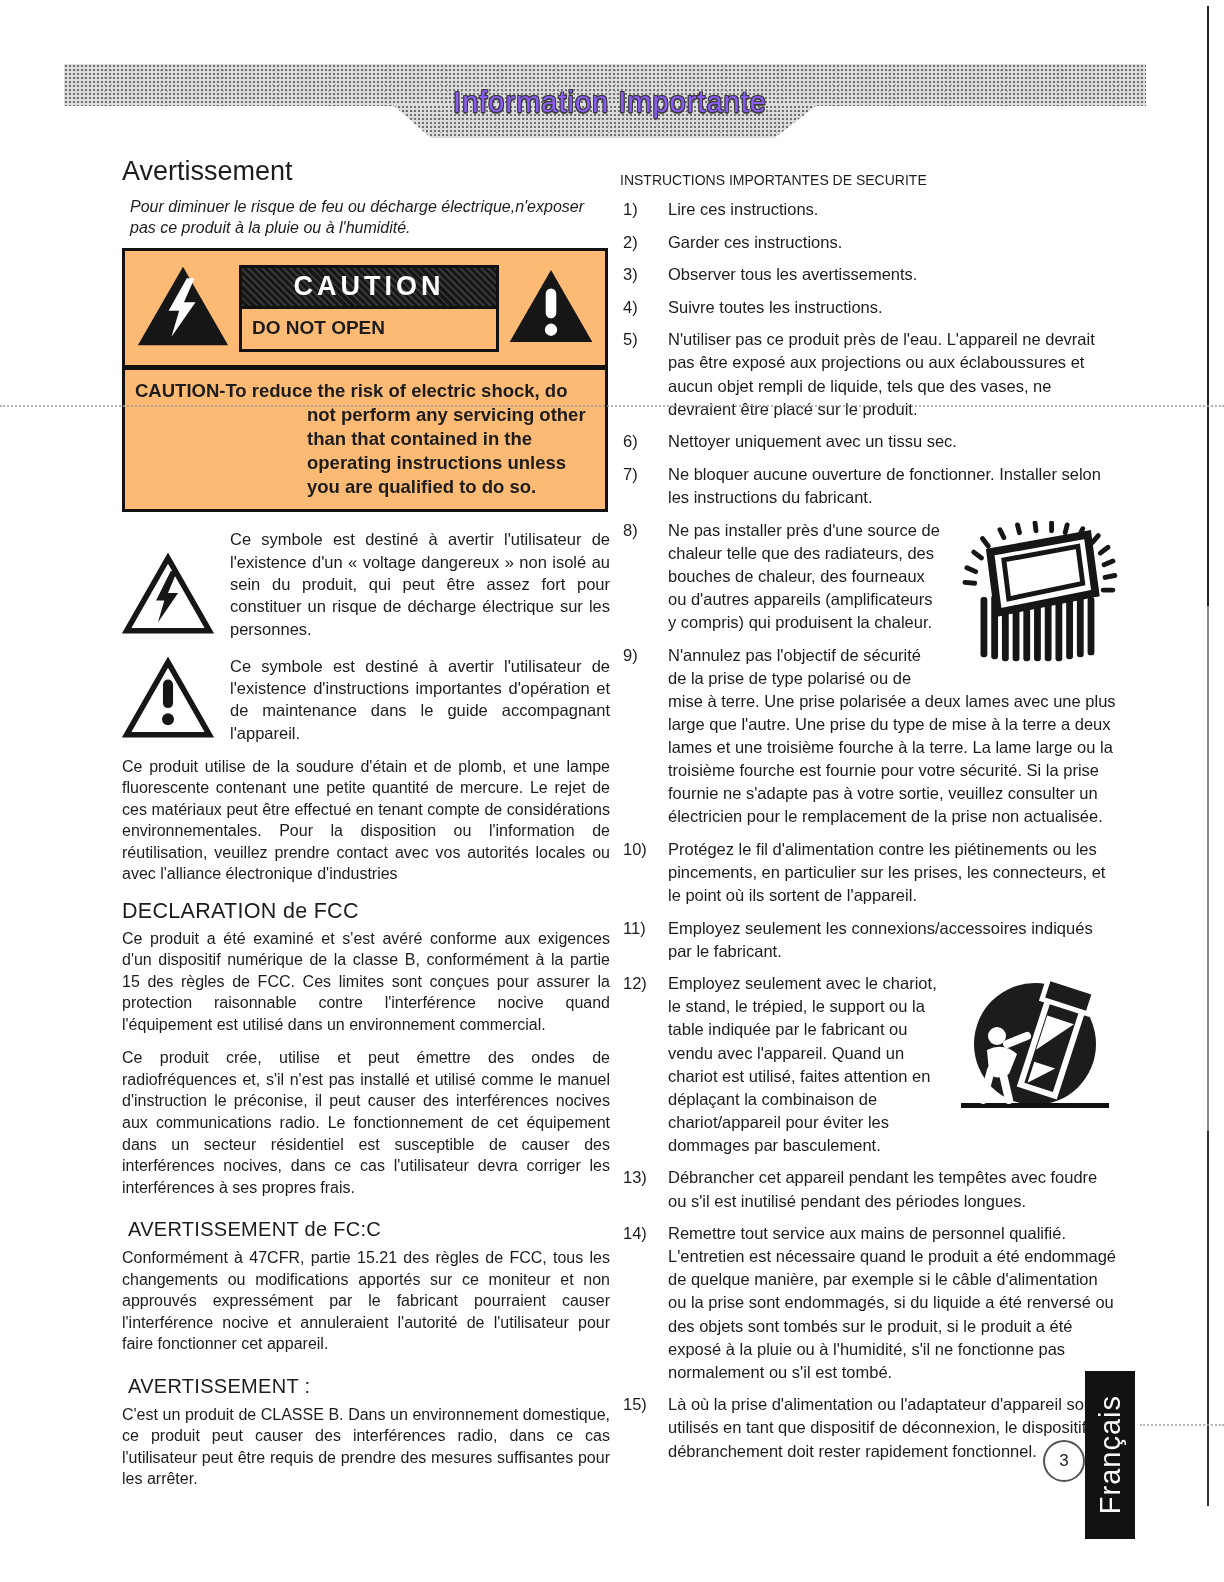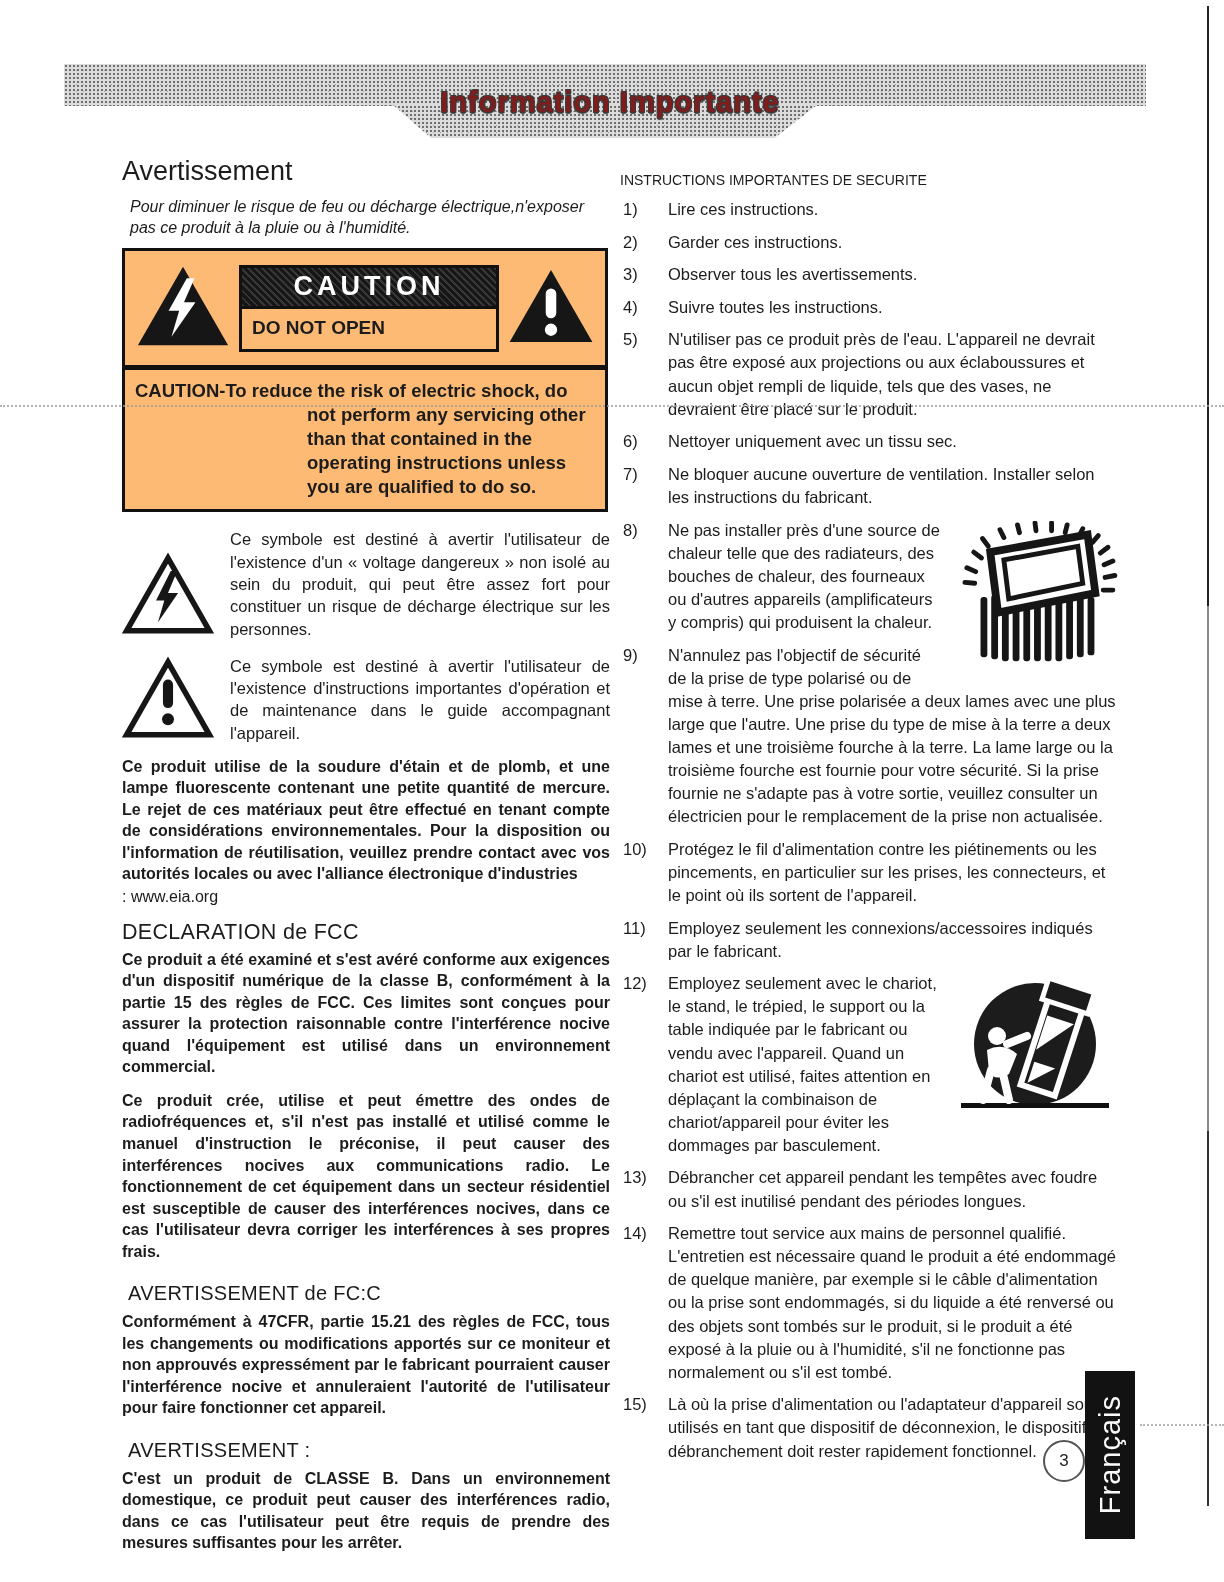--- a/index.html
+++ b/index.html
@@ -18,21 +18,21 @@
     background-color:#dcdcdc;
     background-image:radial-gradient(#6f6f6f 0.8px, transparent 0.95px),
                      radial-gradient(#9a9a9a 0.8px, transparent 0.95px);
     background-size:4px 4px,7px 7px;background-position:0 0,2px 3px;
   }
   .banner-band{position:absolute;left:64px;top:64px;width:1082px;height:42px;}
   .banner-trap{position:absolute;left:393px;top:105px;width:424px;height:33px;
     clip-path:polygon(0 0,100% 0,90% 100%,9% 100%);}
   .banner-title{
     position:absolute;left:420px;top:86px;width:380px;text-align:center;
-    font-size:29px;font-weight:700;color:#7f1d1d;letter-spacing:1px;white-space:nowrap;
+    font-size:29px;font-weight:400;color:#8b5cf6;letter-spacing:1px;white-space:nowrap;
     text-shadow:1px 1px 0 #3a3a3a,-1px -1px 0 #3a3a3a,1px -1px 0 #3a3a3a,-1px 1px 0 #3a3a3a,0 2px 1px #4a4a4a;
   }
 
   
   .col-left{position:absolute;left:122px;top:156px;width:488px;}
   .col-right{position:absolute;left:620px;top:158px;width:500px;}
 
   .h1{font-size:27px;font-weight:400;margin:0 0 9px 0;}
   .intro{font-size:16px;line-height:1.32;margin:0 0 10px 8px;font-style:italic;}
 
@@ -49,21 +49,21 @@
   }
   .caution-risk{font-weight:700;font-size:19px;line-height:1.3;padding:7px 10px 8px;}
   .caution-divider{border-top:5px solid #111;margin:12px -10px 9px;}
   .caution-body{font-weight:700;font-size:18.5px;line-height:1.3;margin:0;
     padding-left:172px;text-indent:-172px;}
 
   .sym-row{display:flex;gap:16px;align-items:flex-end;margin:14px 0 10px;}
   .sym-row .tri{margin-top:2px;}
   .sym-row p{margin:0;font-size:16.5px;line-height:1.35;text-align:justify;}
 
-  .para{font-size:16px;line-height:1.345;text-align:justify;margin:12px 0 0;font-weight:bold;}
+  .para{font-size:16px;line-height:1.345;text-align:justify;margin:12px 0 0;}
   .url-line{font-size:16px;margin:3px 0 0;}
 
   .h2{font-size:21.5px;font-weight:400;margin:14px 0 4px;letter-spacing:.3px;}
   .h2b{font-size:20px;font-weight:400;margin:20px 6px 6px;letter-spacing:.3px;}
 
   
   .inst-head{font-size:14px;font-weight:400;margin:14px 0 10px;white-space:nowrap;}
   .inst-item{position:relative;padding-left:48px;margin-bottom:9.5px;font-size:16.5px;line-height:1.4;}
   .inst-item .num{position:absolute;left:3px;top:0;}
   .inst-item .body{display:block;}
@@ -135,21 +135,20 @@
         <svg width="92" height="84" viewBox="0 0 100 90">
           <polygon points="50,6 95,85 5,85" fill="none" stroke="#161616" stroke-width="6"></polygon>
           <rect x="44.5" y="25" width="11" height="31" rx="5.5" fill="#161616"></rect>
           <circle cx="50" cy="68" r="6.5" fill="#161616"></circle>
         </svg>
       </span>
       <p>Ce symbole est destiné à avertir l'utilisateur de l'existence d'instructions importantes d'opération et de maintenance dans le guide accompagnant l'appareil.</p>
     </div>
 
     <p class="para">Ce produit utilise de la soudure d'étain et de plomb, et une lampe fluorescente contenant une petite quantité de mercure. Le rejet de ces matériaux peut être effectué en tenant compte de considérations environnementales. Pour la disposition ou l'information de réutilisation, veuillez prendre contact avec vos autorités locales ou avec l'alliance électronique d'industries</p>
-    <p class="url-line">: www.eia.org</p>
 
     <h2 class="h2">DECLARATION  de FCC</h2>
     <p class="para" style="margin-top:2px">Ce produit a été examiné et s'est avéré conforme  aux  exigences d'un dispositif numérique de la classe B, conformément à la partie 15 des règles de FCC. Ces limites sont conçues pour  assurer  la protection raisonnable contre l'interférence nocive quand l'équipement est utilisé dans un environnement commercial.</p>
     <p class="para">Ce produit crée, utilise et peut émettre des ondes de radiofréquences et, s'il n'est pas installé et utilisé comme le manuel d'instruction le préconise, il peut causer des interférences nocives aux communications radio. Le fonctionnement de cet équipement dans un secteur résidentiel est susceptible de causer des interférences nocives, dans ce cas l'utilisateur devra corriger les interférences à ses propres frais.</p>
 
     <h2 class="h2b">AVERTISSEMENT de FC:C</h2>
     <p class="para" style="margin-top:2px">Conformément à 47CFR, partie 15.21 des règles de FCC, tous les changements ou modifications apportés sur ce moniteur et non approuvés expressément par le fabricant pourraient causer l'interférence nocive et annuleraient l'autorité de l'utilisateur pour faire fonctionner cet appareil.</p>
 
     <h2 class="h2b">AVERTISSEMENT :</h2>
     <p class="para" style="margin-top:2px">C'est un produit de CLASSE B. Dans un environnement domestique, ce produit peut causer des interférences radio, dans ce cas l'utilisateur peut être requis de prendre des mesures suffisantes pour les arrêter.</p>
@@ -177,21 +176,21 @@
     <div class="inst-item">
       <span class="num">5)</span>
       <span class="body"><span class="txt">N'utiliser pas ce produit près de l'eau. L'appareil ne devrait pas être exposé aux projections ou aux éclaboussures et aucun objet rempli de liquide, tels que des vases, ne devraient être placé sur le produit.</span></span>
     </div>
     <div class="inst-item">
       <span class="num">6)</span>
       <span class="body"><span class="txt">Nettoyer uniquement avec un tissu sec.</span></span>
     </div>
     <div class="inst-item">
       <span class="num">7)</span>
-      <span class="body"><span class="txt">Ne bloquer aucune ouverture de ventilation. Installer selon les instructions du fabricant.</span></span>
+      <span class="body"><span class="txt">Ne bloquer aucune ouverture de fonctionner. Installer selon les instructions du fabricant.</span></span>
     </div>
     <div class="inst-item">
       <span class="num">8)</span>
       <span class="body">
         <span class="fig">
           <svg width="168" height="146" viewBox="0 0 170 150">
             <g fill="#161616">
               <rect x="28" y="78" width="7" height="62" rx="3"></rect>
                 <rect x="39" y="76" width="7" height="66" rx="3"></rect>
               <rect x="50" y="74" width="7" height="70" rx="3"></rect>

